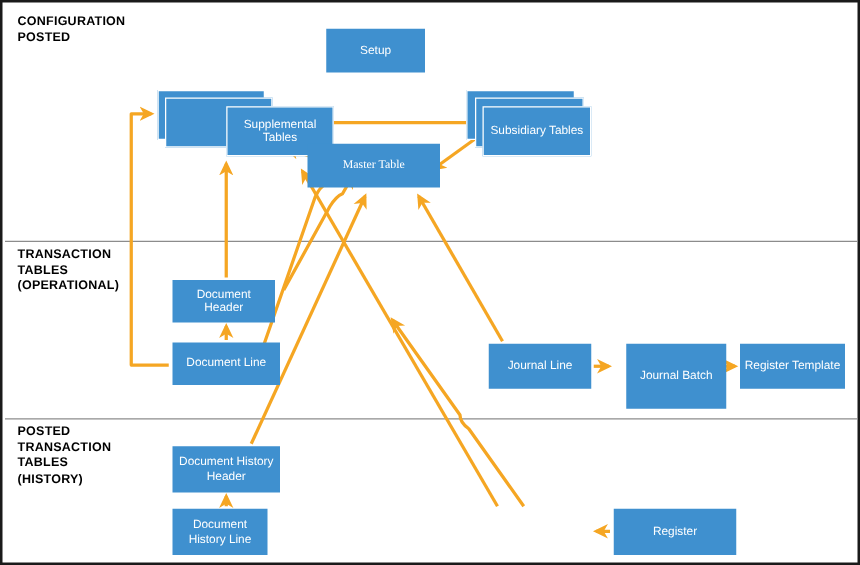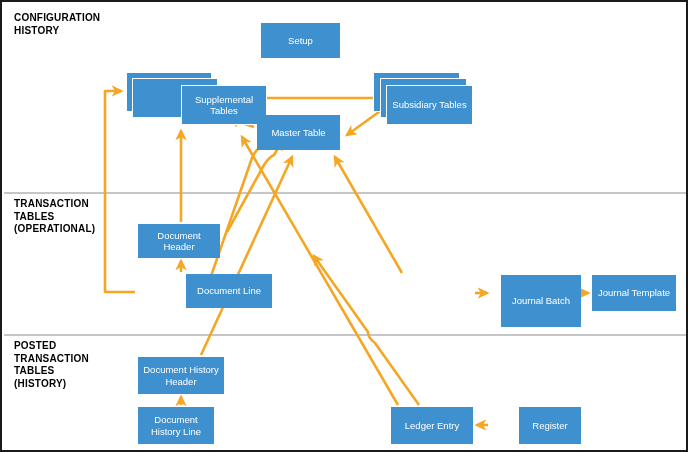--- a/index.html
+++ b/index.html
@@ -89,49 +89,49 @@
 
       <path d="M417,403 L373,341 q-7,-5 -7,-11 l-54,-76" marker-end="url(#ah)"></path>
 
       <path d="M396,403 L240,135" marker-end="url(#ah)"></path>
 
       <path d="M486,423 L475,423" marker-end="url(#ah)"></path>
     </g>
   </svg>
 
   <div class="section-label" style="left:12px;top:10px;">CONFIGURATION
-HISTORY</div>
+POSTED</div>
   <div class="section-label" style="left:12px;top:196px;">TRANSACTION
 TABLES
 (OPERATIONAL)</div>
   <div class="section-label" style="left:12px;top:338px;">POSTED
 TRANSACTION
 TABLES
 (HISTORY)</div>
 
   <div class="node" style="left:259px;top:21px;width:79px;height:35px;">Setup</div>
 
   <div class="stack-back" style="left:124px;top:70px;width:86px;height:40px;"></div>
   <div class="stack-back" style="left:130px;top:76px;width:86px;height:40px;"></div>
   <div class="node stack-front" style="left:135px;top:83px;width:86px;height:40px;margin-left:44px;">Supplemental
 Tables</div>
 
   <div class="stack-back" style="left:371px;top:70px;width:87px;height:40px;"></div>
   <div class="stack-back" style="left:378px;top:76px;width:87px;height:40px;"></div>
   <div class="node stack-front" style="left:384px;top:83px;width:87px;height:40px;">Subsidiary Tables</div>
 
-  <div class="node" style="left:255px;top:113px;width:83px;height:35px;">Master Table</div>
+  <div class="node" style="left:244px;top:113px;width:106px;height:35px;font-family:Liberation Serif, serif;">Master Table</div>
 
   <div class="node" style="left:136px;top:222px;width:82px;height:34px;">Document Header</div>
-  <div class="node" style="left:136px;top:272px;width:86px;height:34px;margin-left:48px;">Document Line</div>
+  <div class="node" style="left:136px;top:272px;width:86px;height:34px;">Document Line</div>
 
+  <div class="node" style="left:389px;top:273px;width:82px;height:36px;">Journal Line</div>
   <div class="node" style="left:499px;top:273px;width:80px;height:52px;">Journal Batch</div>
-  <div class="node" style="left:590px;top:273px;width:84px;height:36px;">Journal Template</div>
+  <div class="node" style="left:590px;top:273px;width:84px;height:36px;">Register Template</div>
 
   <div class="node" style="left:136px;top:355px;width:86px;height:37px;">Document History
 Header</div>
   <div class="node" style="left:136px;top:405px;width:76px;height:37px;">Document History
 Line</div>
 
-  <div class="node" style="left:389px;top:405px;width:82px;height:37px;">Ledger Entry</div>
-  <div class="node" style="left:489px;top:405px;width:62px;height:37px;margin-left:28px;">Register</div>
+  <div class="node" style="left:489px;top:405px;width:98px;height:37px;">Register</div>
 
 </div>
 
 </body></html>

